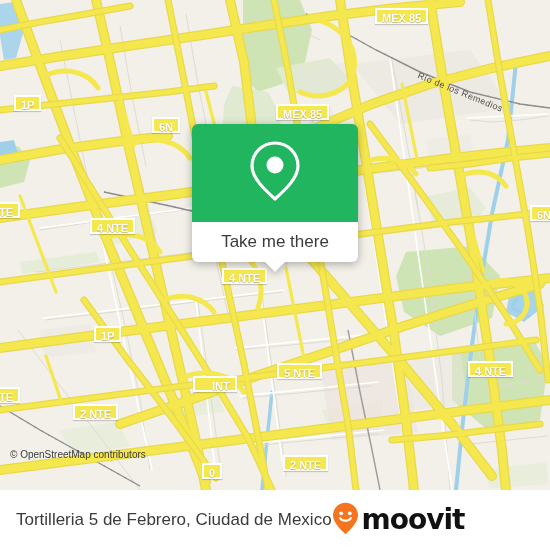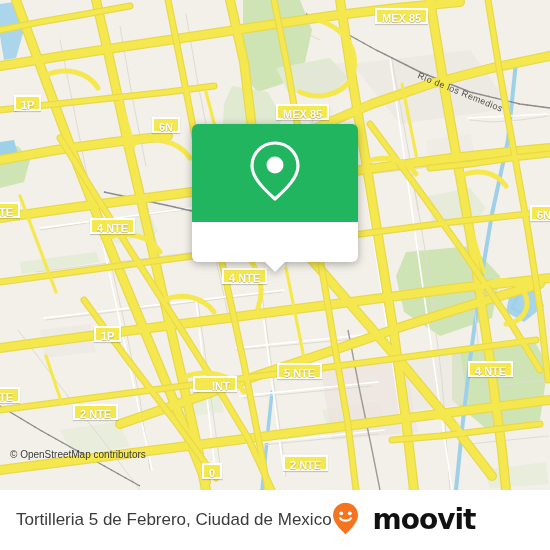--- a/index.html
+++ b/index.html
@@ -136,21 +136,21 @@
   }
   .footer-title {
     font-family: "Liberation Sans", sans-serif;
     font-size: 17px;
     color: #3b3b3b;
     white-space: nowrap;
   }
   .brand {
     display: flex;
     align-items: center;
-    gap: 14px;
+    gap: 3px;
   }
   .brand-word {
     font-family: "DejaVu Sans", sans-serif;
     font-size: 28px;
     font-weight: bold;
     color: #111111;
     letter-spacing: -1px;
     line-height: 1;
   }
 </style>
@@ -382,20 +382,21 @@
     <div class="popup">
       <div class="popup-head">
         <span>
           <svg width="52" height="62" viewBox="0 0 52 62" aria-hidden="true">
             <path d="M26 3 C13.3 3 3 13.3 3 26 C3 38 16 50 26 59 C36 50 49 38 49 26 C49 13.3 38.7 3 26 3 Z" fill="none" stroke="#ffffff" stroke-width="3.2" stroke-linejoin="round"></path>
             <circle cx="26" cy="25" r="8.5" fill="#ffffff"></circle>
           </svg>
         </span>
       </div>
       <div class="popup-body">
+        <span class="popup-label">Take me there</span>
         <span class="popup-tail"></span>
       </div>
     </div>
 
     <div class="attribution">© OpenStreetMap contributors</div>
 
   </div>
 
   <div class="footer">
     <div class="footer-title">Tortilleria 5 de Febrero, Ciudad de Mexico</div>

